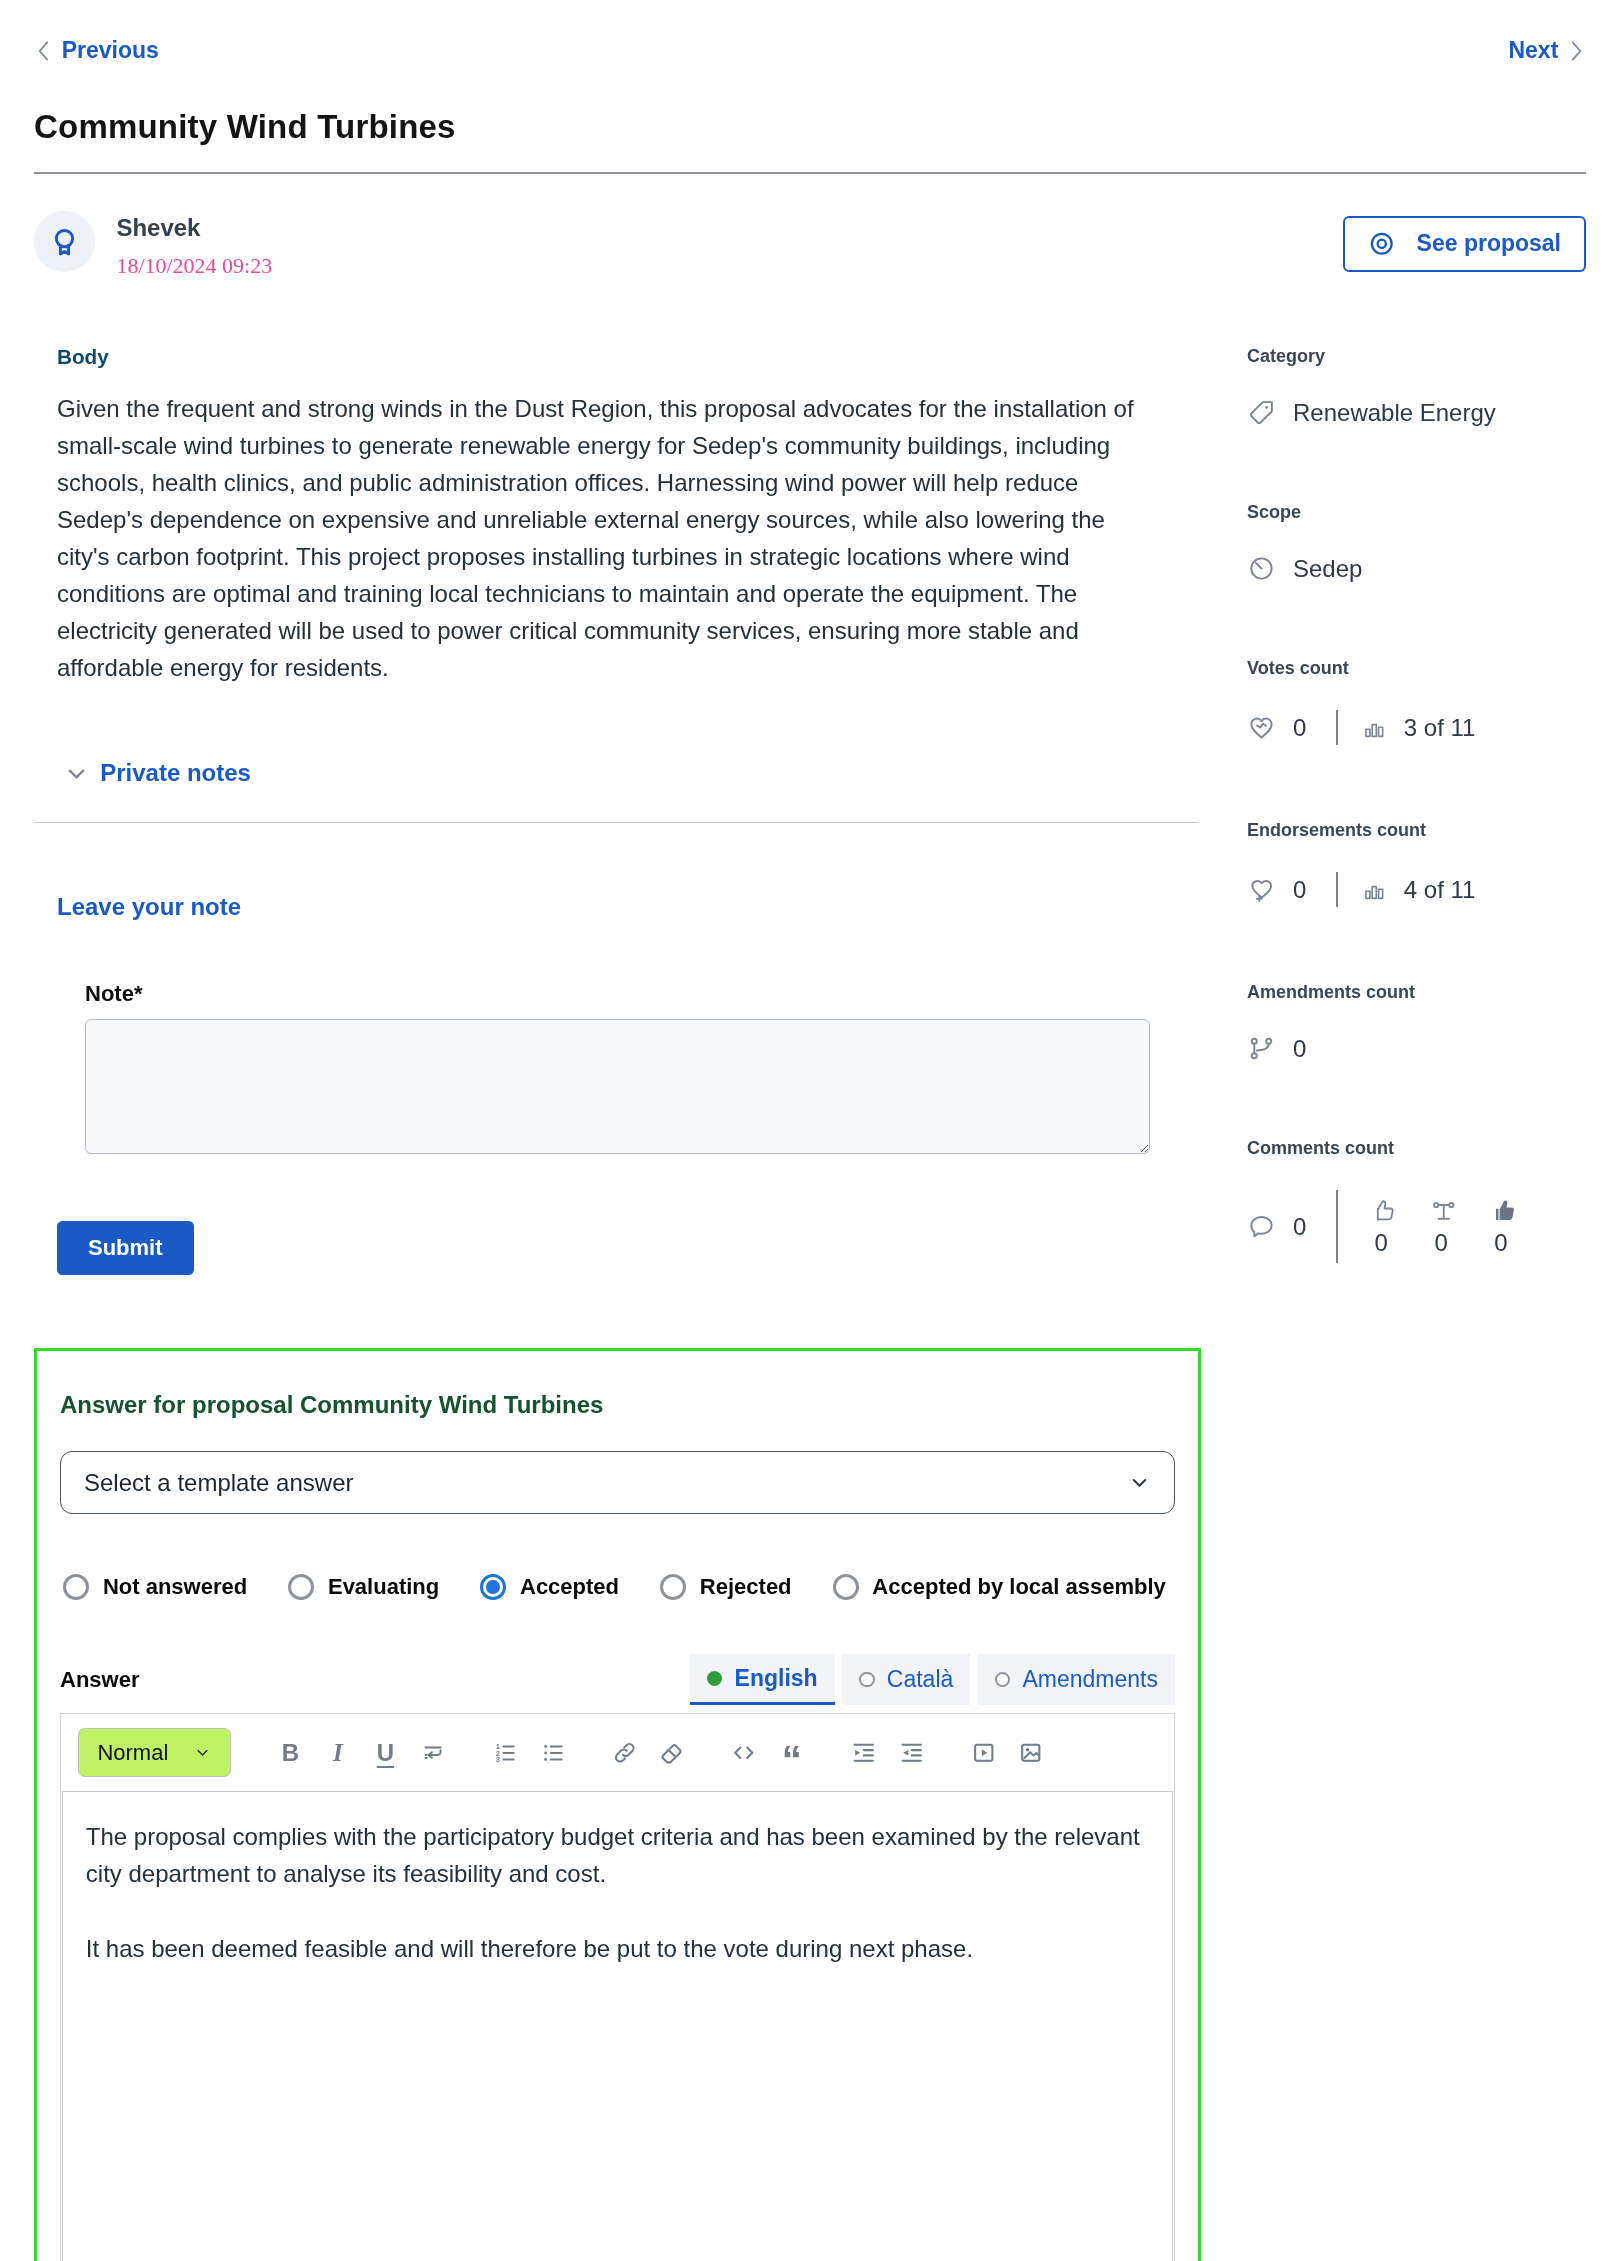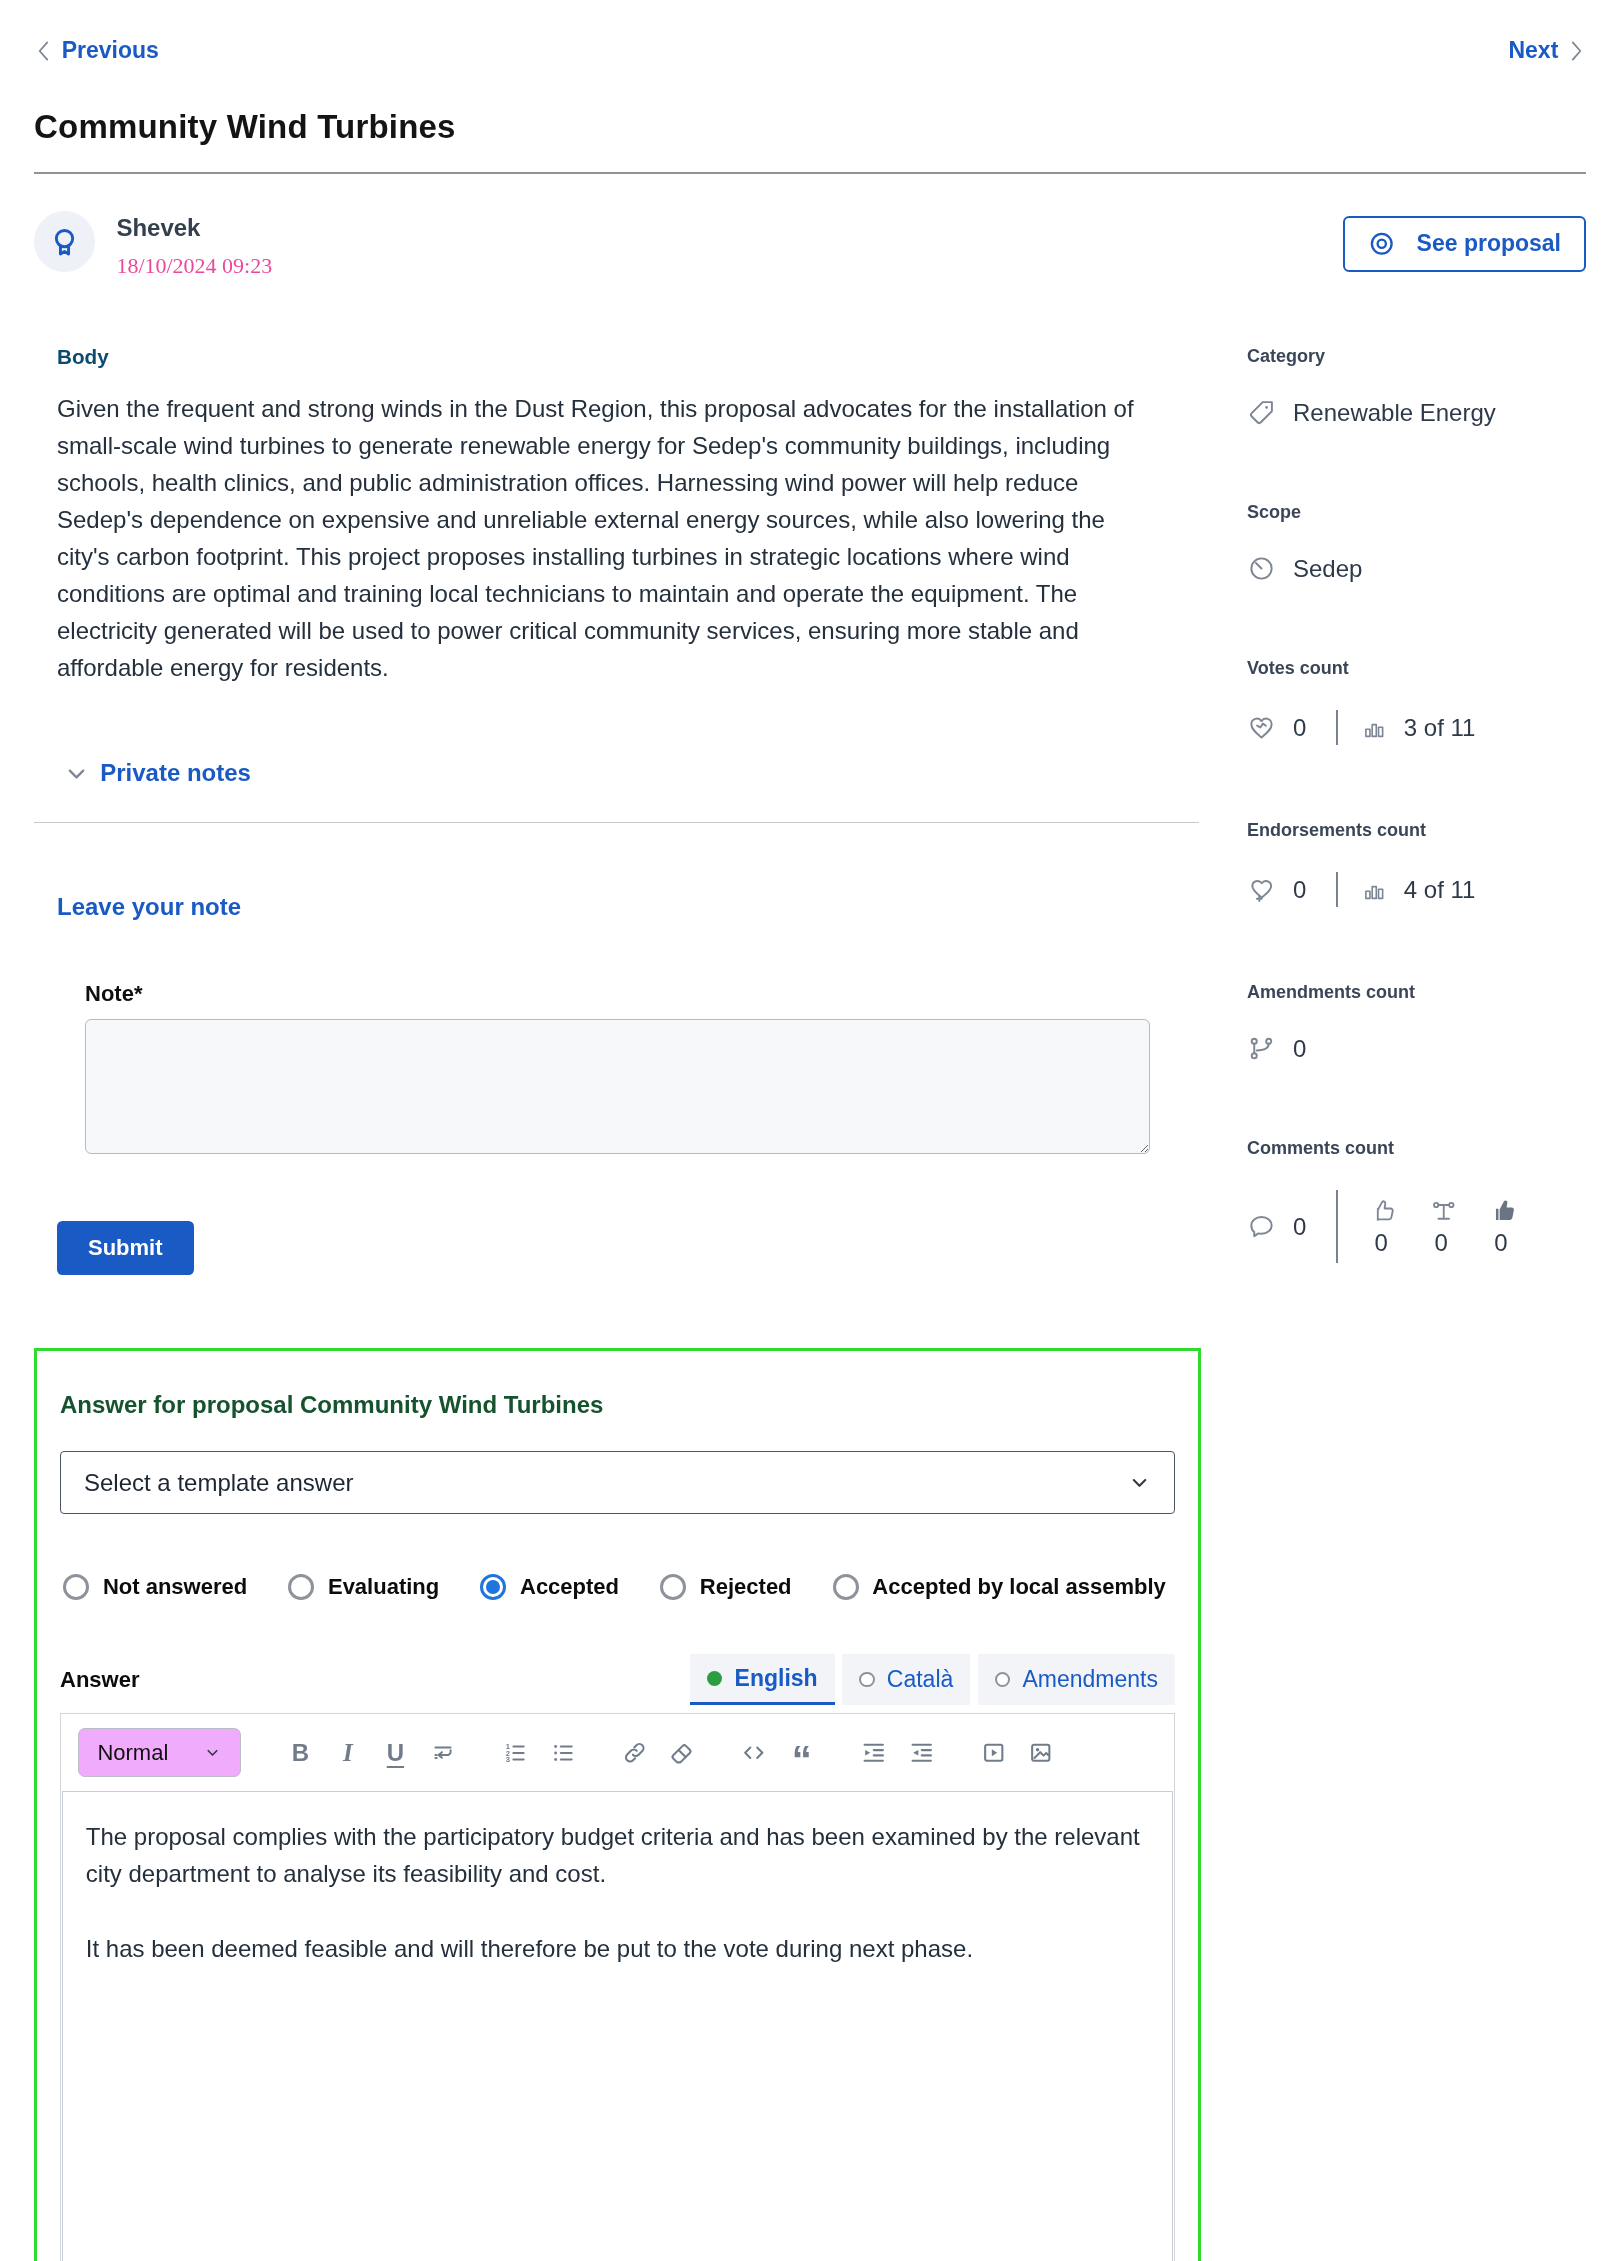--- a/index.html
+++ b/index.html
@@ -57,40 +57,40 @@
   .vdiv.tall { height:73px; }
   .icon { display:inline-flex; align-items:center; justify-content:center; }
   .icon svg { stroke:#7d8694; fill:none; stroke-width:1.6; stroke-linecap:round; stroke-linejoin:round; }
   .icon.dark svg { stroke:#5f6a78; }
   .cmt-col { display:flex; flex-direction:column; align-items:center; gap:4.6px; margin:0 7.7px; }
   .cmt-col .num { font-size:24px; color:#2e3a4a; }
 
   
   .answer-box { margin-top:73px; border:3.1px solid #2fdb2f; padding:40px 23px 32px 23px; width:1167px; }
   .answer-title { color:#14532d; font-weight:700; font-size:24px; }
-  .tpl-select { margin-top:32px; width:1115px; height:63px; border:1.5px solid #4c5563; border-radius:4px; background:#fff; display:flex; align-items:center; justify-content:space-between; padding:0 23px; font-size:24px; color:#1d2633; cursor:pointer; }
+  .tpl-select { margin-top:32px; width:1115px; height:63px; border:1.5px solid #4c5563; border-radius:12px; background:#fff; display:flex; align-items:center; justify-content:space-between; padding:0 23px; font-size:24px; color:#1d2633; cursor:pointer; }
   .radio-row { display:flex; align-items:center; gap:41px; margin-top:60px; margin-left:3.1px; }
   .radio-item { display:flex; align-items:center; gap:13.8px; cursor:pointer; }
   .radio-item .rlabel { font-size:22px; font-weight:700; color:#0c0c0c; }
   .rdot { width:26px; height:26px; border-radius:50%; border:3.1px solid #8e939b; background:#fff; flex:0 0 auto; }
   .rdot.checked { border-color:#1f74dd; position:relative; }
   .rdot.checked::after { content:""; position:absolute; inset:3.1px; border-radius:50%; background:#1f74dd; }
 
   .answer-row { display:flex; justify-content:space-between; align-items:flex-end; margin-top:54px; }
   .answer-label { font-size:22px; font-weight:700; color:#0c0c0c; margin-bottom:12.2px; }
   .lang-tabs { display:flex; gap:7.7px; }
   .lang-tab { display:flex; align-items:center; gap:12.2px; background:#f2f4f8; padding:10.7px 17px; font-size:23px; color:#1a5ac4; cursor:pointer; }
   .lang-tab.active { border-bottom:3.8px solid #1a5ac4; font-weight:700; }
   .dot-filled { width:15.3px; height:15.3px; border-radius:50%; background:#2d9e3f; }
   .dot-empty { width:15.3px; height:15.3px; border-radius:50%; border:2.3px solid #8e939b; background:#fff; }
 
   
   .editor { margin-top:7.7px; border:1.5px solid #d2d6db; }
   .editor-toolbar { display:flex; align-items:center; gap:20px; padding:13.8px 17px; }
-  .fmt-select { display:flex; align-items:center; gap:36px; border:1.5px solid #b9bfc7; background:#f0abfc; border-radius:6.9px; padding:10.7px 18.4px; font-size:22px; color:#101010; cursor:pointer; margin-right:26px; }
+  .fmt-select { display:flex; align-items:center; gap:26px; border:1.5px solid #b9bfc7; background:#bef264; border-radius:6.9px; padding:10.7px 18.4px; font-size:22px; color:#101010; cursor:pointer; margin-right:26px; }
   .tb-btn { background:none; border:none; cursor:pointer; display:inline-flex; align-items:center; justify-content:center; min-width:27.5px; height:34px; color:#717c8b; }
   .tb-btn svg { stroke:#717c8b; fill:none; stroke-width:1.8; stroke-linecap:round; stroke-linejoin:round; }
   .tb-txt { font-size:24px; font-weight:700; color:#717c8b; }
   .tb-txt.italic { font-family:"Liberation Serif",serif; font-style:italic; font-weight:600; font-size:25px; }
   .tb-txt.underline { text-decoration:underline; text-underline-offset:4.6px; }
   .tb-quote { font-size:40px; line-height:15.3px; font-weight:700; color:#717c8b; padding-top:17px; }
   .tb-gap { width:4.6px; }
   .editor-content { border:0.8px solid #c9ced6; margin:0 0.8px 0.8px 0.8px; min-height:647px; padding:26px 23px; font-size:24px; line-height:37px; color:#25303d; }
   .editor-content p + p { margin-top:38px; }
 </style>

